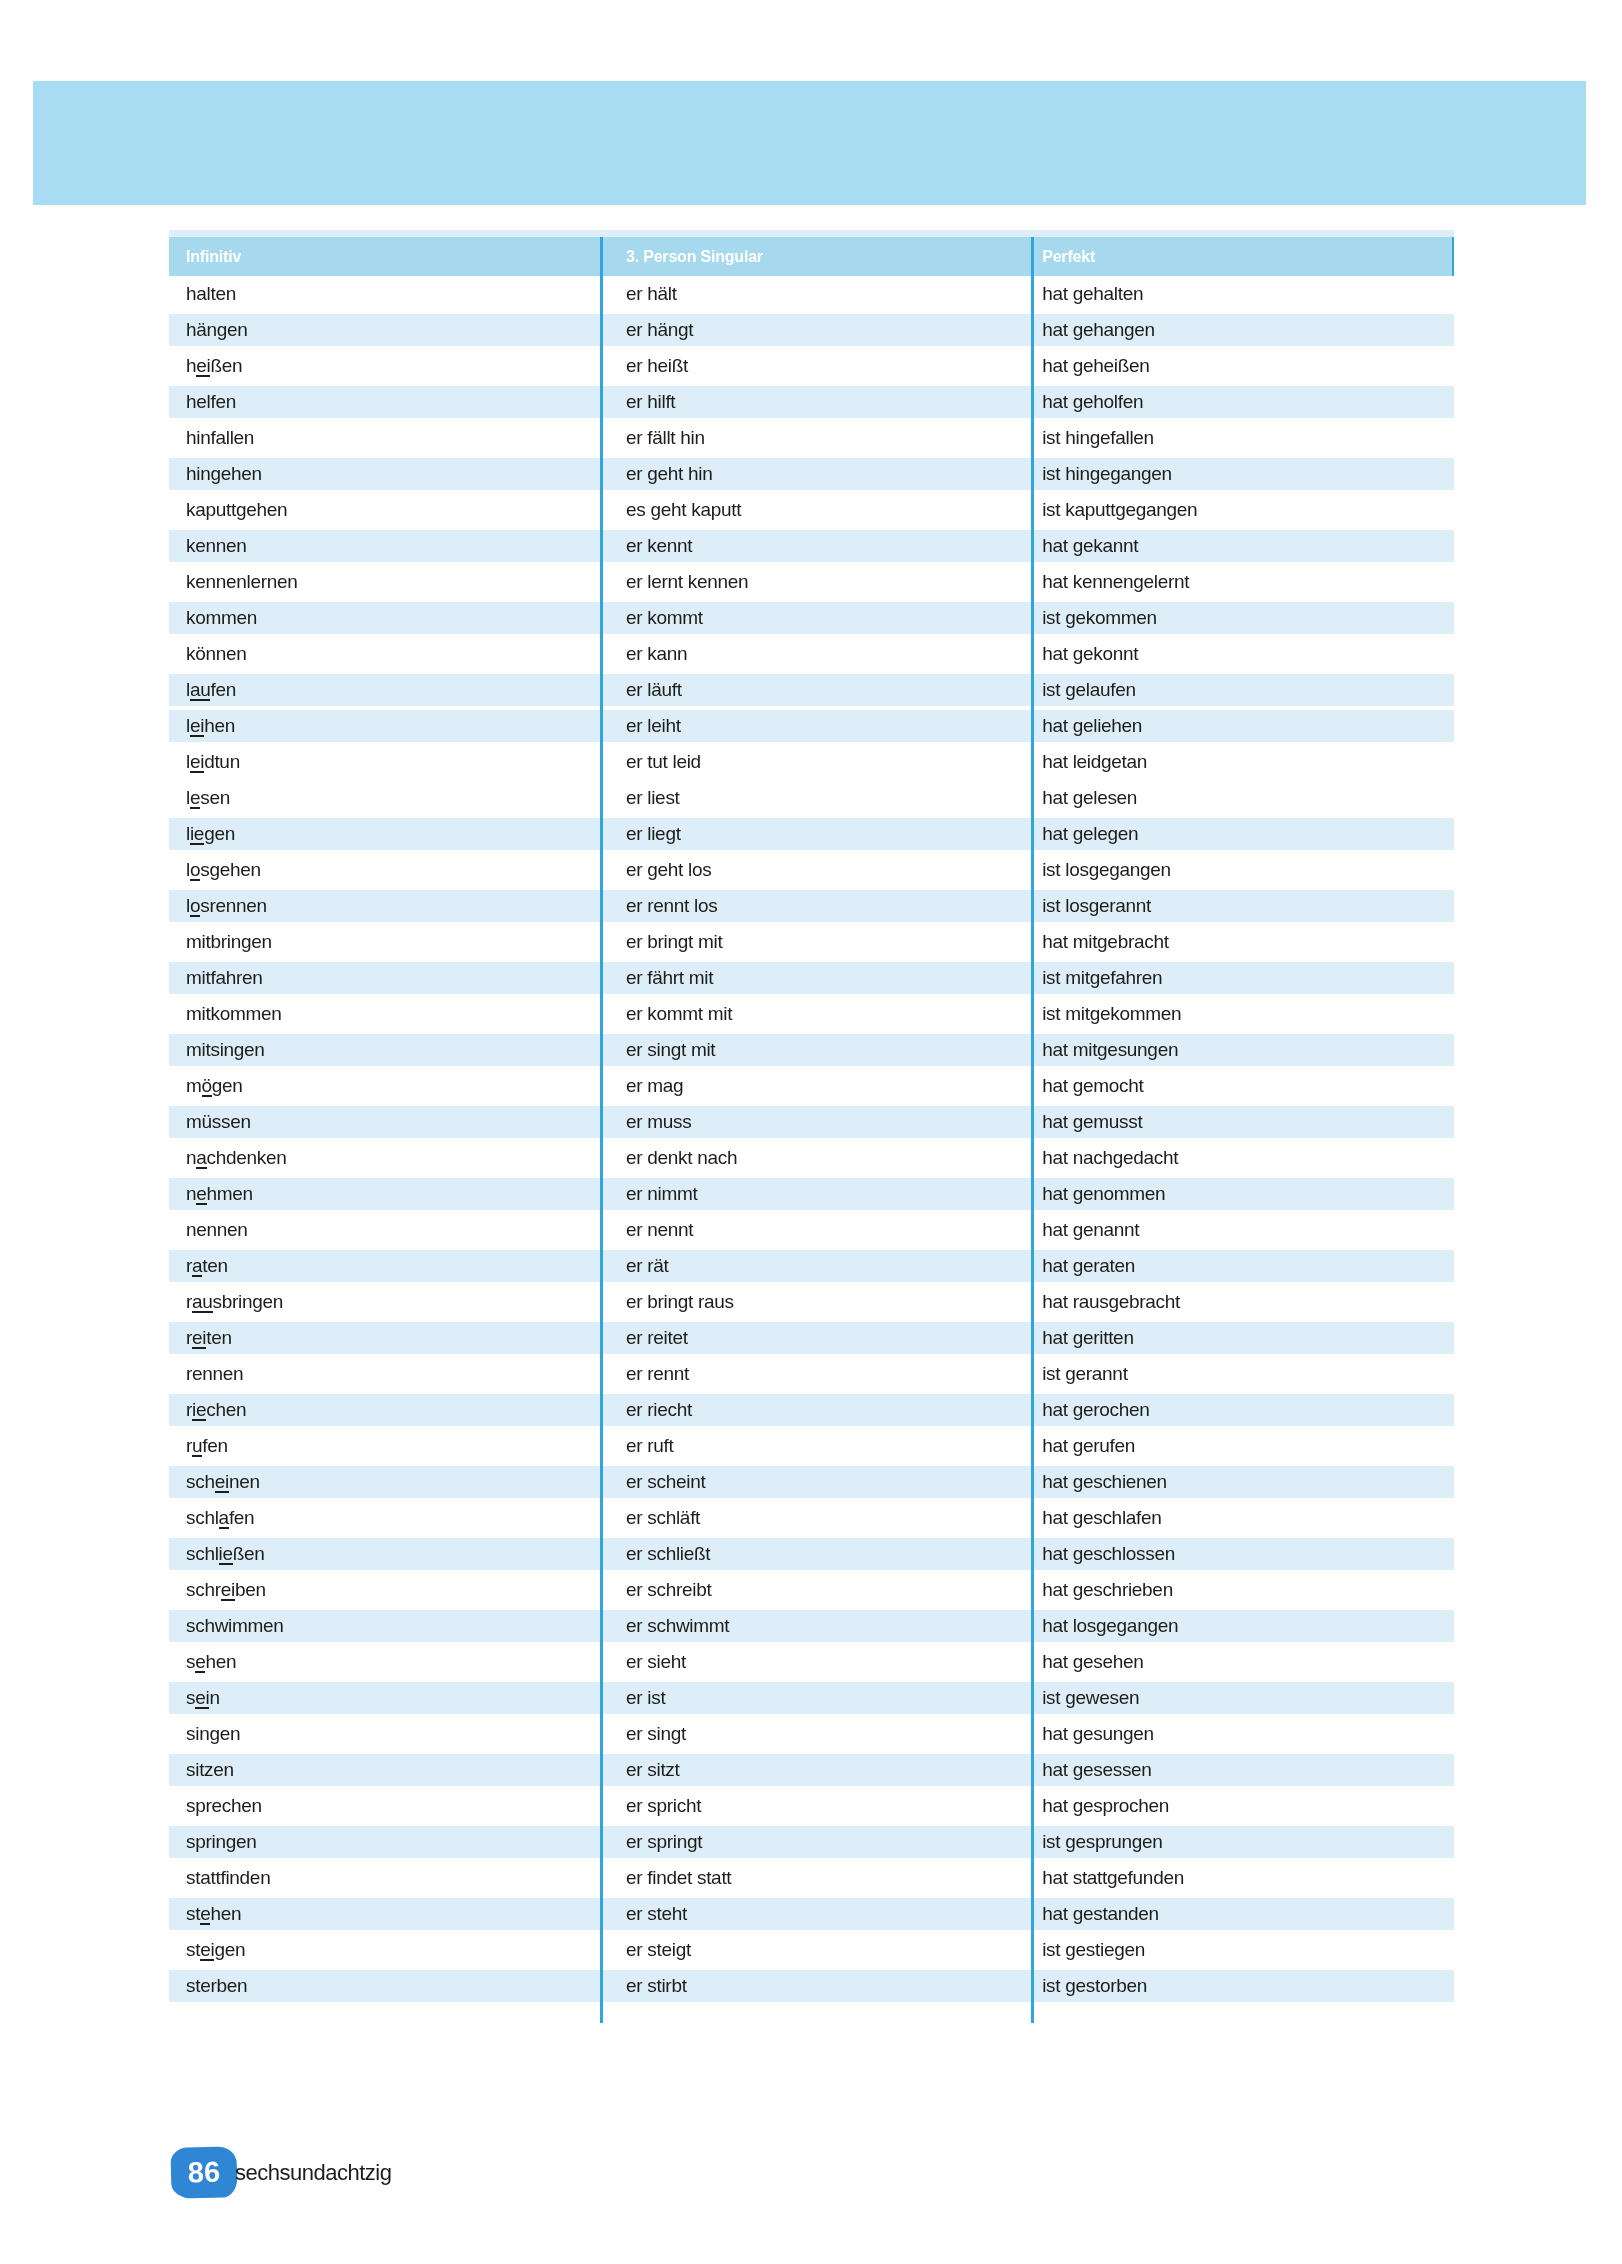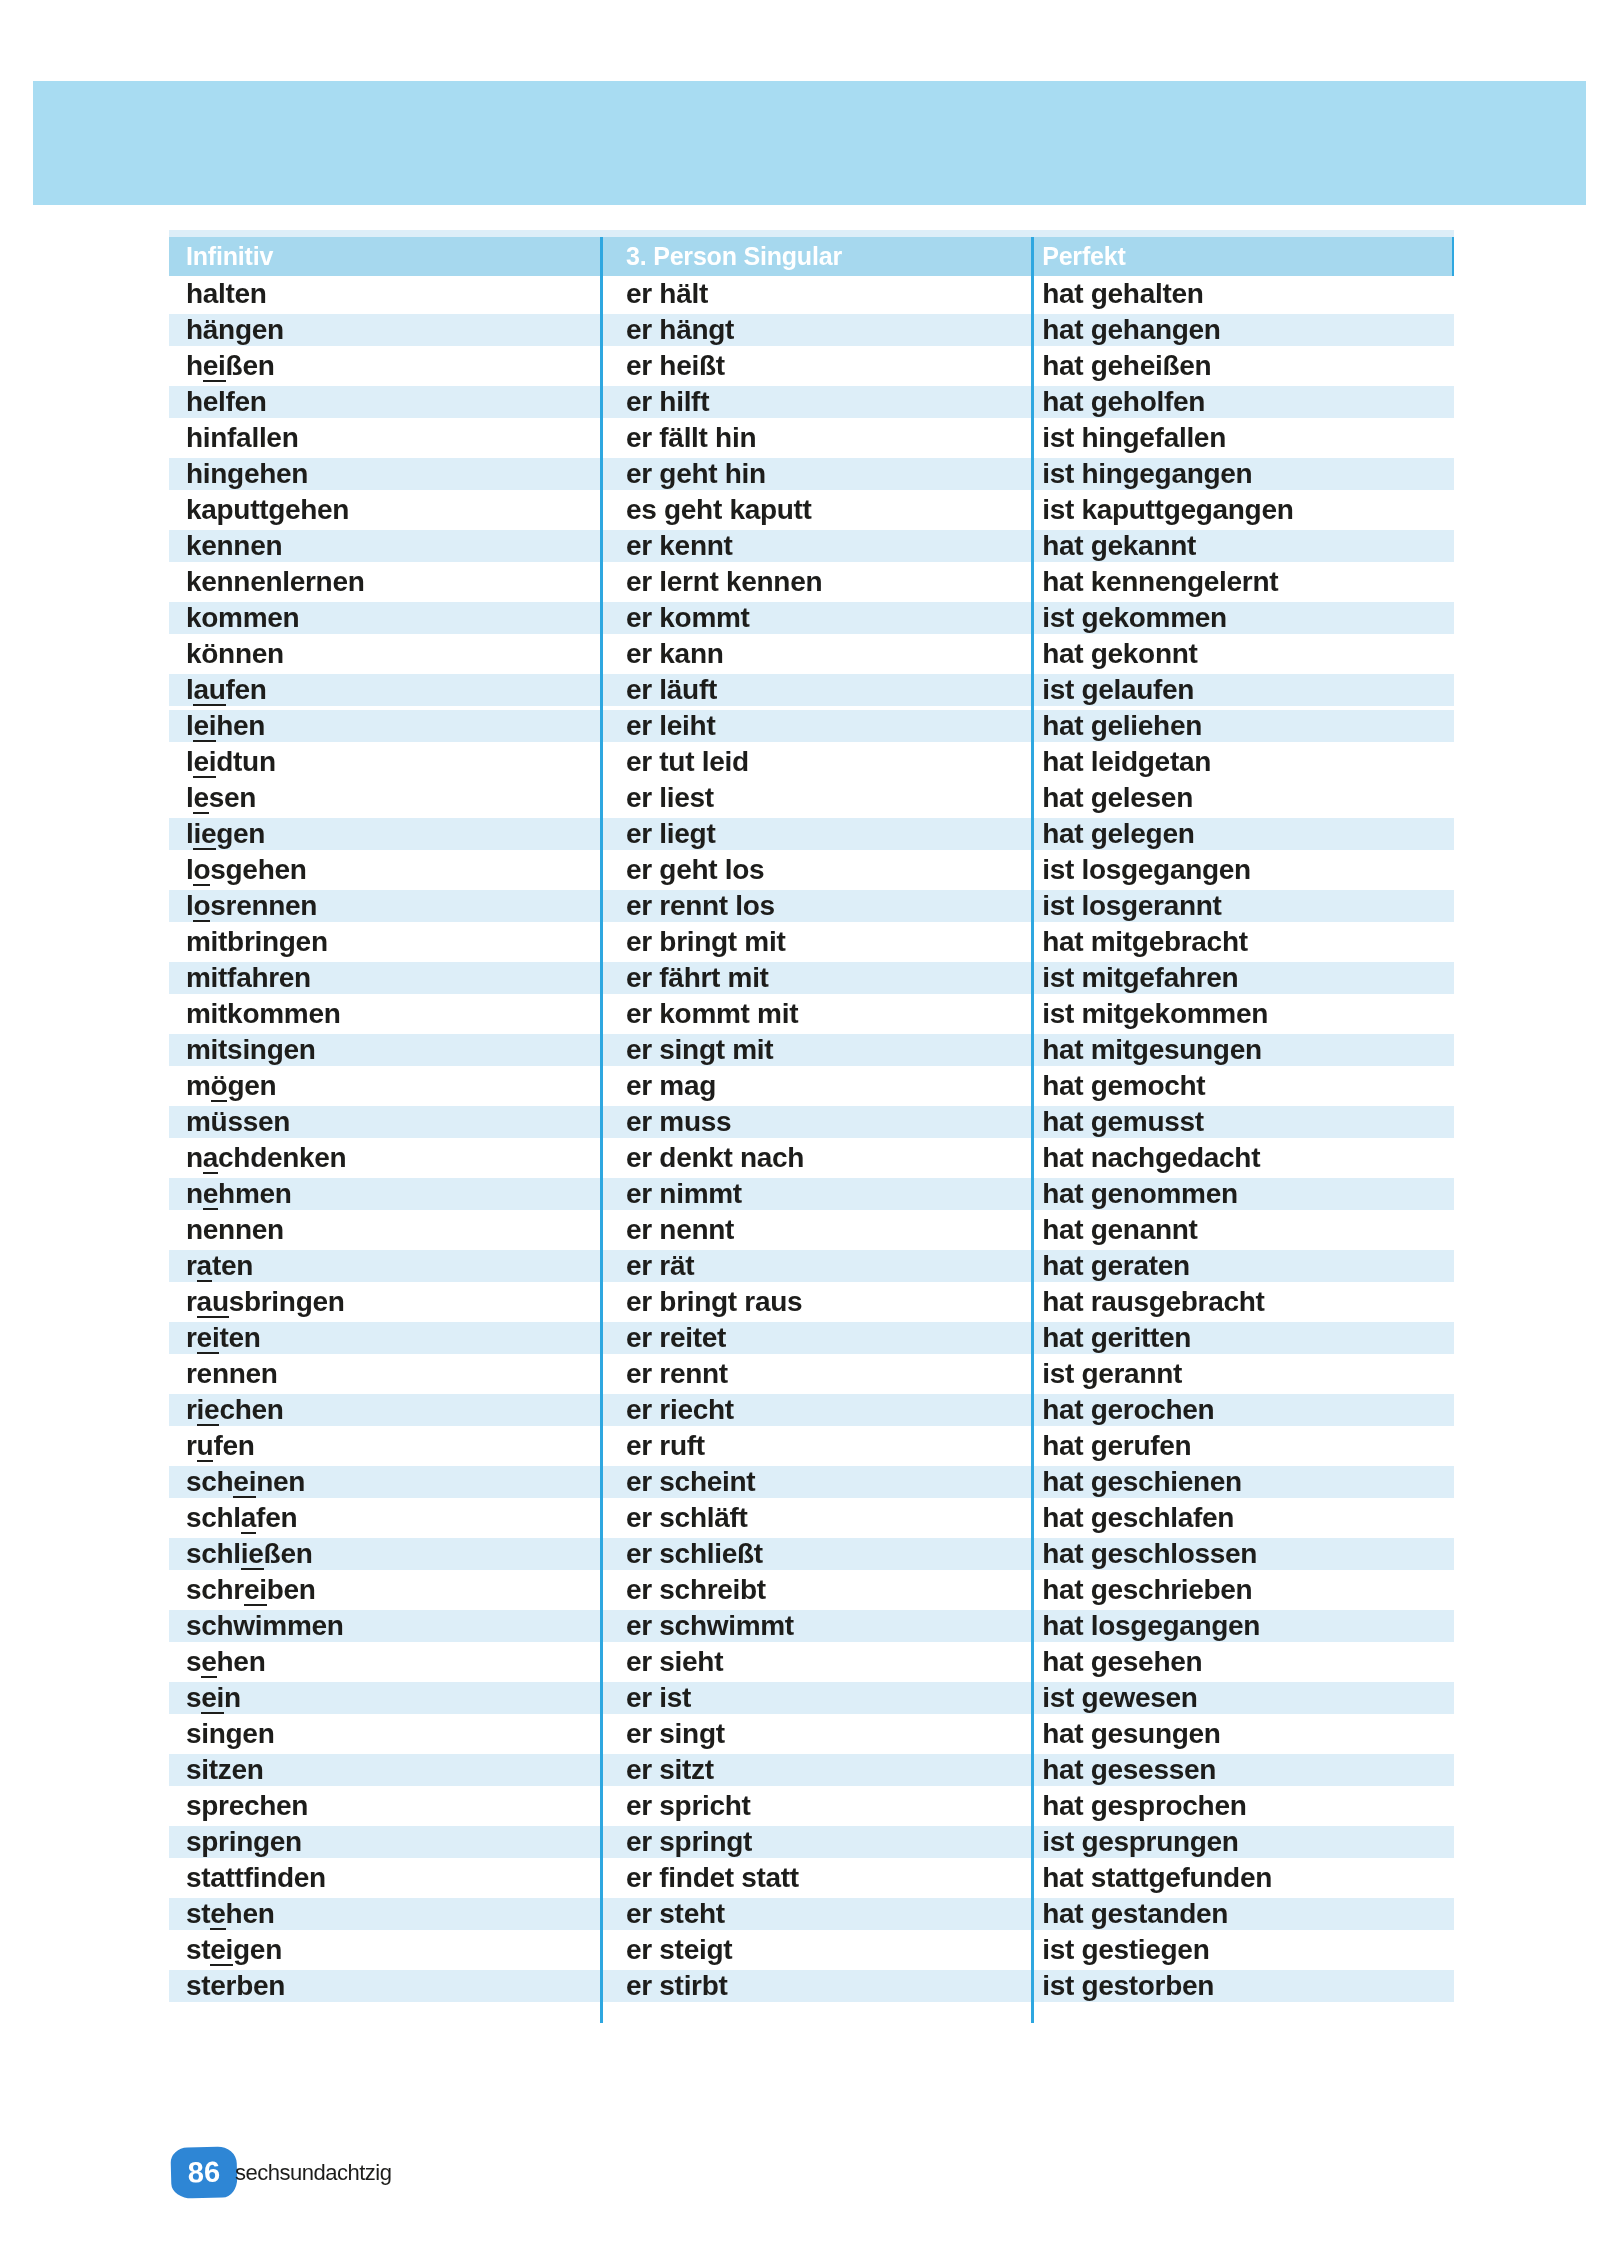--- a/index.html
+++ b/index.html
@@ -26,36 +26,35 @@
     width:1285px;
   }
   .thead {
     display:grid;
     grid-template-columns:431px 431px 423px;
     height:39px;
     background:var(--header_bg,#a6d8ee);
     align-items:center;
     color:#ffffff;
     font-weight:700;
-    font-size:25px;
+    font-size:16px;
     letter-spacing:-0.2px;
     border-right:2.8px solid var(--divider,#2ea7e0);
     box-sizing:border-box;
   }
   .tbody {
     display:grid;
     grid-auto-rows:36px;
   }
   .row {
     display:grid;
     grid-template-columns:431px 431px 423px;
     align-items:center;
-    font-size:28px;
+    font-size:19px;
     letter-spacing:-0.3px;
-    font-weight:bold;
   }
   .row.striped {
     background:var(--stripe,#ddeef8);
     box-shadow: inset 0 1.9px 0 0 #ffffff, inset 0 -1.9px 0 0 #ffffff;
   }
   .cell { overflow:hidden; white-space:nowrap; }
   .c1 { padding-left:17px; }
   .c2 { padding-left:26px; }
   .c3 { padding-left:11.2px; }
   

